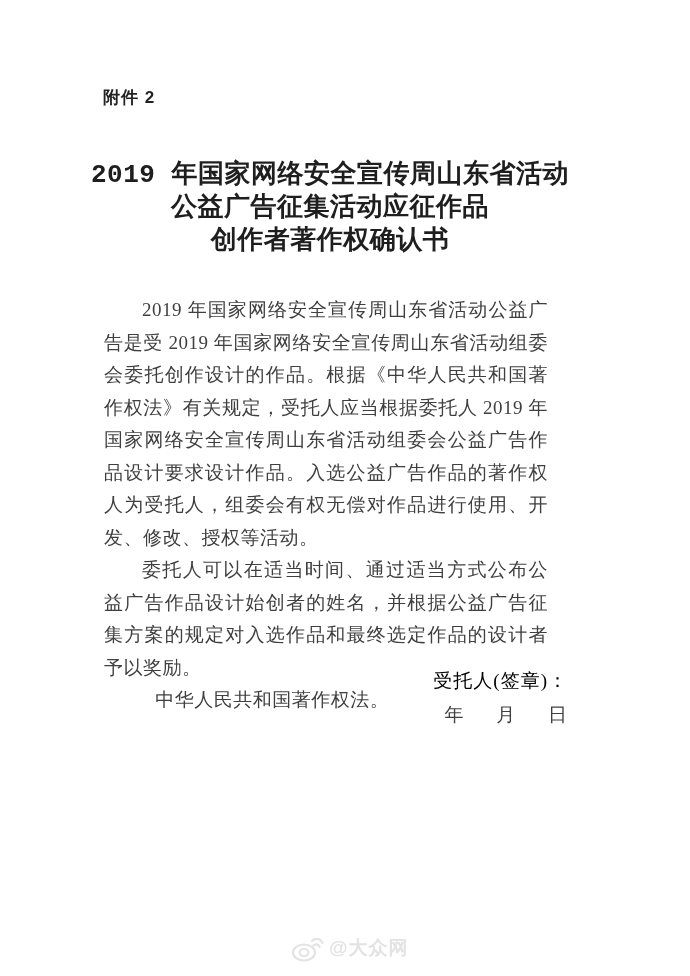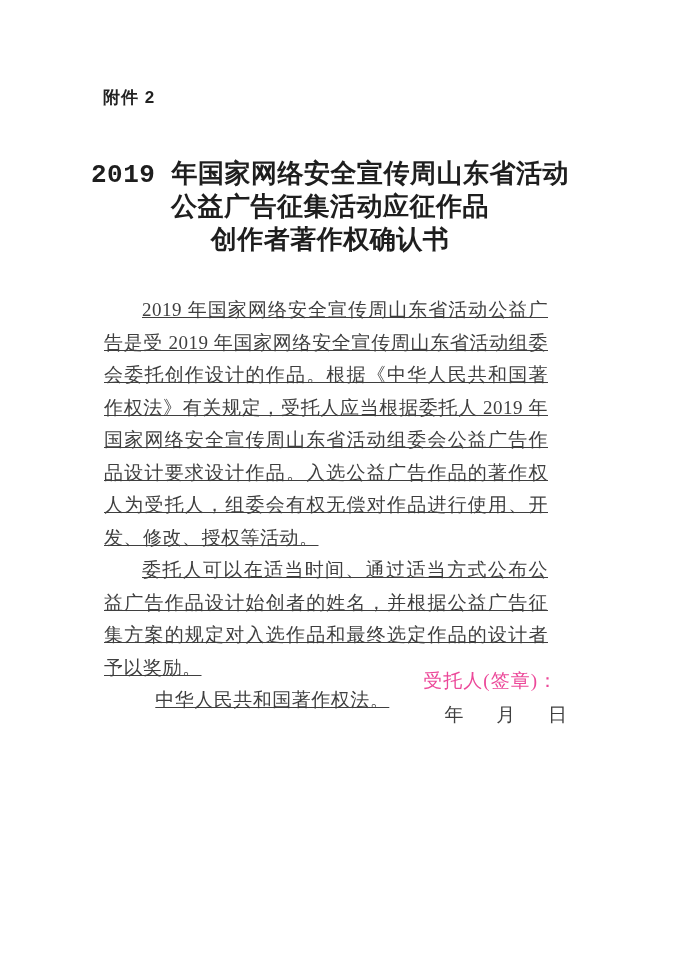--- a/index.html
+++ b/index.html
@@ -41,35 +41,34 @@
   .doc-body {
     position: absolute;
     left: 104px;
     right: 112px;
     top: 294px;
     font-size: 19px;
     line-height: 32.5px;
     color: #3f3f3f;
     text-align: justify;
     letter-spacing: 0.5px;
-    text-decoration: underline;
   }
   .doc-body p {
     margin: 0;
     text-indent: 2em;
   }
   .doc-body p.closing {
     text-indent: 2.7em;
   }
   .signature-block {
     position: absolute;
-    right: 102px;
+    right: 92px;
     top: 668px;
     font-size: 19px;
-    color: #ec4899;
+    color: #000000;
     text-align: left;
     letter-spacing: 1px;
   }
   .date-line {
     position: absolute;
     right: 92px;
     top: 702px;
     font-size: 19px;
     color: #3f3f3f;
     word-spacing: 26px;
@@ -109,14 +108,27 @@
   <div class="doc-body">
     <p>2019 年国家网络安全宣传周山东省活动公益广告是受 2019 年国家网络安全宣传周山东省活动组委会委托创作设计的作品。根据《中华人民共和国著作权法》有关规定，受托人应当根据委托人 2019 年国家网络安全宣传周山东省活动组委会公益广告作品设计要求设计作品。入选公益广告作品的著作权人为受托人，组委会有权无偿对作品进行使用、开发、修改、授权等活动。</p>
     <p>委托人可以在适当时间、通过适当方式公布公益广告作品设计始创者的姓名，并根据公益广告征集方案的规定对入选作品和最终选定作品的设计者予以奖励。</p>
     <p class="closing">中华人民共和国著作权法。</p>
   </div>
 
   <div class="signature-block">受托人(签章)：</div>
 
   <div class="date-line">年 月 日</div>
 
+  <div class="watermark">
+    <span>
+      <svg width="34" height="28" viewBox="0 0 34 28" aria-hidden="true">
+        <g fill="none" stroke="#e3e3e3" stroke-width="2.2" stroke-linecap="round">
+          <ellipse cx="13" cy="18.5" rx="11" ry="8"></ellipse>
+          <ellipse cx="13" cy="18.5" rx="4.5" ry="3.5"></ellipse>
+          <path d="M21 7 C24.5 3.5, 30 4.5, 31.5 9"></path>
+          <path d="M22.5 11.5 C24.5 9.5, 27.5 10, 28.5 12.8"></path>
+        </g>
+      </svg>
+    </span>
+    <span>@大众网</span>
+  </div>
 
 </div>
 
 </body></html>

